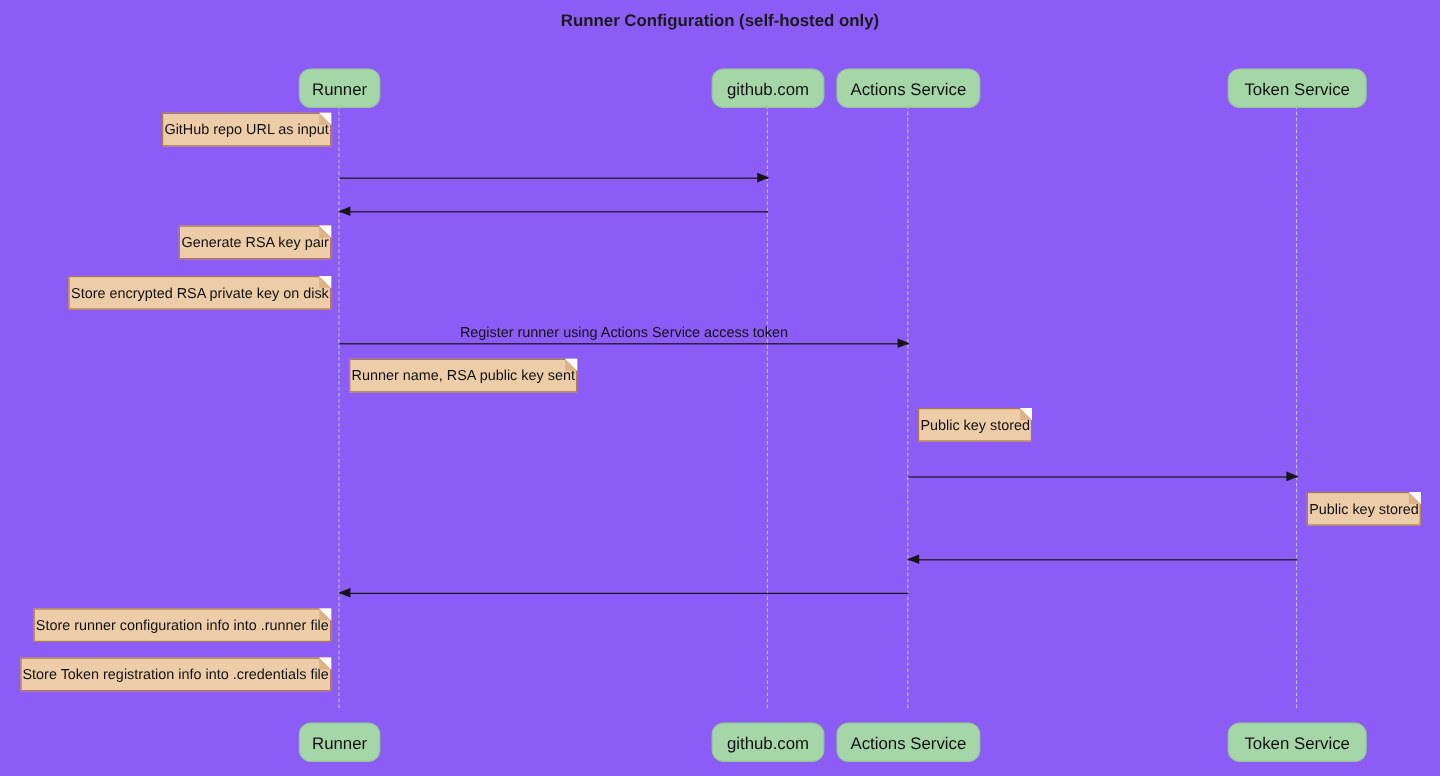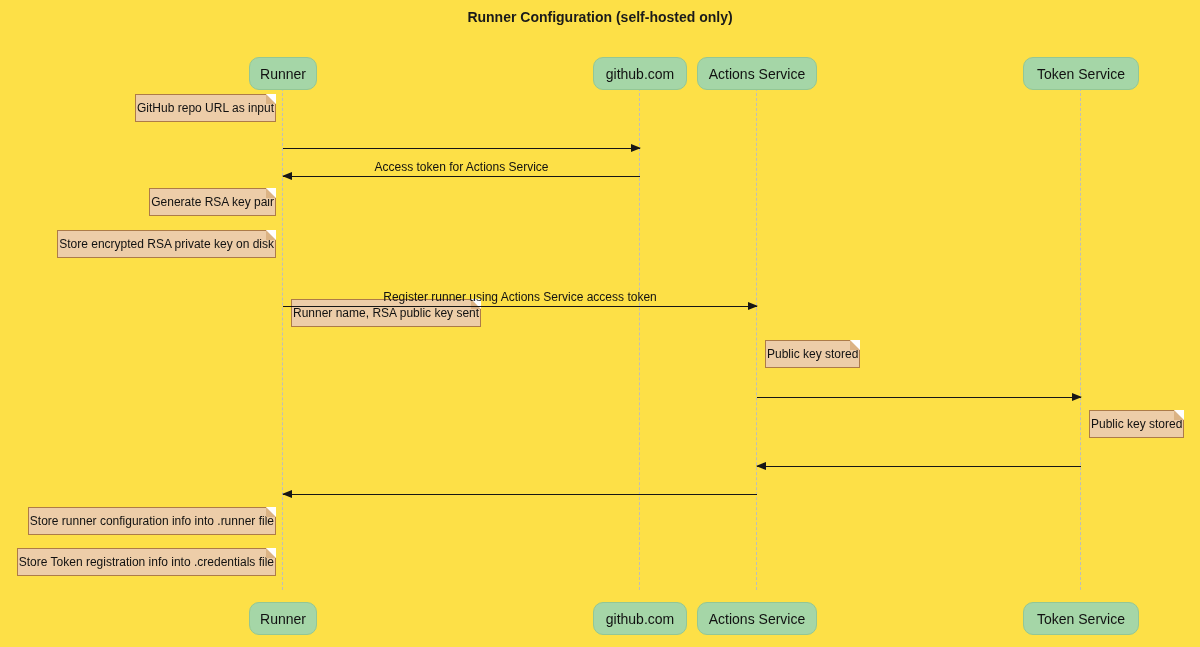--- a/index.html
+++ b/index.html
@@ -2,21 +2,21 @@
 <html style="--pf: #A5D6A7; --pb: #93C795; --nf: #EDCDA8; --nb: #AD7B48; --fold: #DBB384; --ll: #BDBDBD; --ar: #161616; --tx: #111111;"><head>
 <meta charset="utf-8">
 <style>
   :root{
     --pf:#A5D6A7; --pb:#93C795;
     --nf:#EDCDA8; --nb:#AD7B48; --fold:#DBB384;
     --ll:#BDBDBD; --ar:#161616; --tx:#111111;
   }
   html,body{margin:0;padding:0;background:#fff;}
   #canvas{
-    position:relative; width:1200px; height:647px; background:#fde047;
+    position:relative; width:1200px; height:647px; background:#8b5cf6;
     font-family:"Liberation Sans","DejaVu Sans",sans-serif; color:var(--tx);
     overflow:hidden;
   }
   .title{
     position:absolute; top:9px; left:0; width:1200px; text-align:center;
     font-size:14px; font-weight:bold; color:#1a1a1a;
   }
   .participant{
     position:absolute; height:33px; box-sizing:border-box;
     background:var(--pf); border:1px solid var(--pb); border-radius:10px;
@@ -100,26 +100,25 @@
       </div>
       <div class="note" style="top: 548px; right: 924px;">
         <span>Store Token registration info into .credentials file</span>
       </div>
       <div class="message" style="left: 283px; top: 131px; width: 357px;">
         <div class="msg-line">
           <div class="arrowhead right"></div>
         </div>
       </div>
       <div class="message" style="left: 283px; top: 159px; width: 357px;">
-        <div class="msg-label">Access token for Actions Service</div>
         <div class="msg-line">
           <div class="arrowhead left"></div>
         </div>
       </div>
-      <div class="message" style="left: 283px; top: 269px; width: 474px; margin-top: 20px;">
+      <div class="message" style="left: 283px; top: 269px; width: 474px;">
         <div class="msg-label">Register runner using Actions Service access token</div>
         <div class="msg-line">
           <div class="arrowhead right"></div>
         </div>
       </div>
       <div class="message" style="left: 757px; top: 380px; width: 324px;">
         <div class="msg-line">
           <div class="arrowhead right"></div>
         </div>
       </div>

